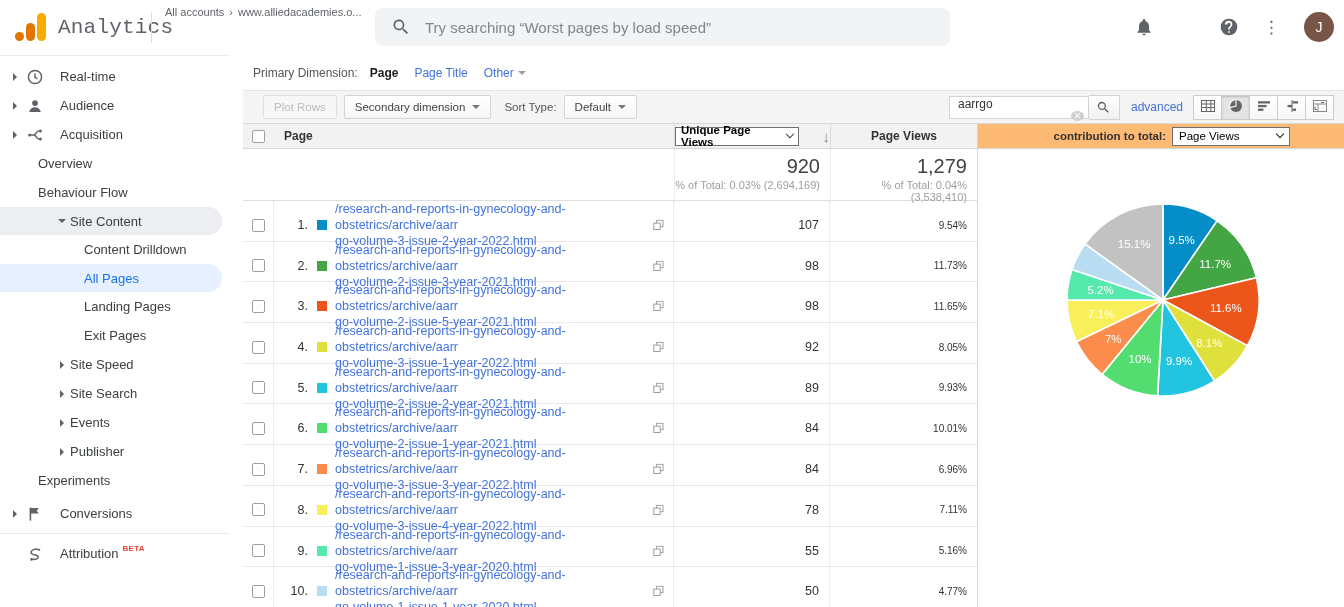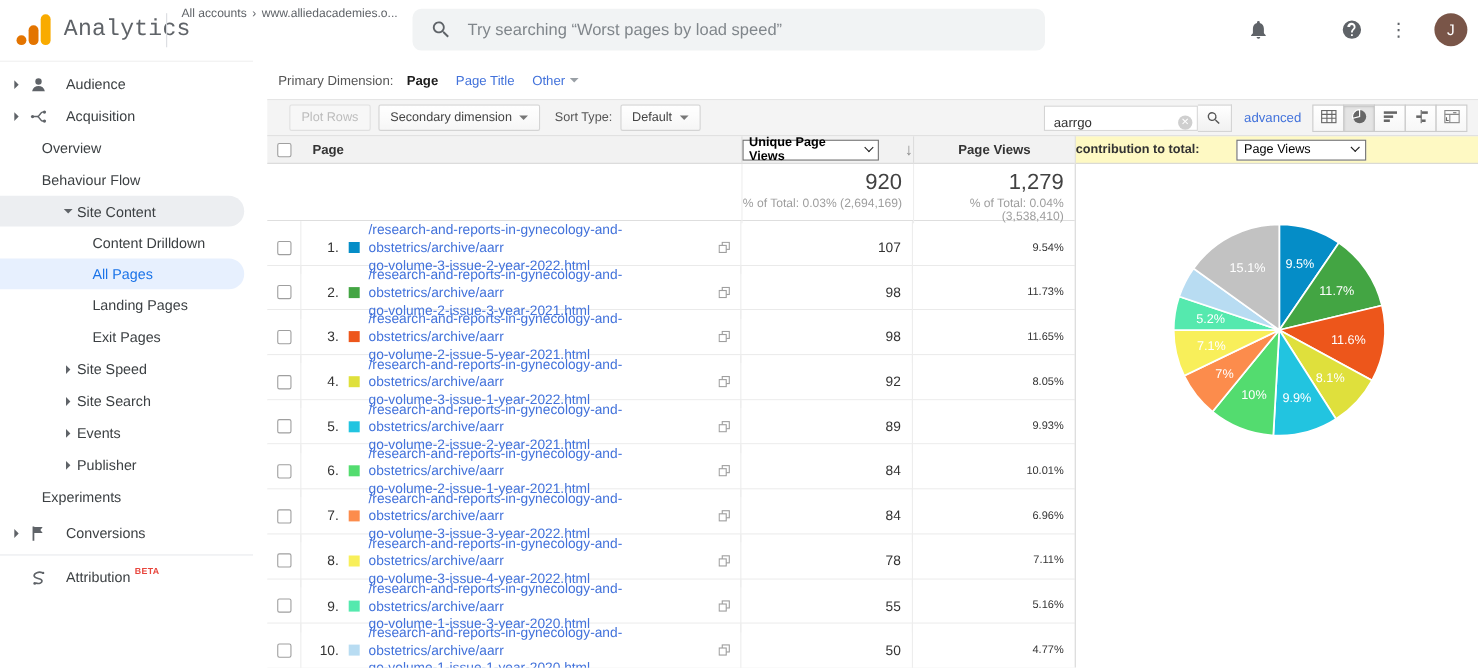--- a/index.html
+++ b/index.html
@@ -62,21 +62,21 @@
   .dim-link .tri { width:0;height:0;border-left:4px solid transparent;border-right:4px solid transparent;border-top:4px solid #9aa0a6; }
 
   .toolbar { height:34px; background:#f4f4f4; border-top:1px solid #e5e5e5; border-bottom:1px solid #d9d9d9;
              display:flex; align-items:center; padding:0 8px 0 20px; gap:7px; }
   .btn { height:24px; background:linear-gradient(#ffffff,#f6f6f6); border:1px solid #d4d4d4; border-radius:2px;
          font-size:11.5px; color:#444; padding:0 10px; display:flex; align-items:center; gap:7px; cursor:pointer; }
   .btn .tri { width:0;height:0;border-left:4px solid transparent;border-right:4px solid transparent;border-top:4px solid #777; }
   .btn.disabled { color:#bcbcbc; border-color:#e0e0e0; background:#f7f7f7; cursor:default; }
   .sort-label { font-size:11.5px; color:#555; margin-left:6px; }
   .tb-right { margin-left:auto; display:flex; align-items:center; }
-  .search-box { width:140px; height:23px; border:1px solid #d4d4d4; background:#fff; display:flex; align-items:flex-end; padding:0 4px 0 8px; }
+  .search-box { width:140px; height:23px; border:1px solid #d4d4d4; background:#fff; display:flex; align-items:flex-start; padding:0 4px 0 8px;flex-direction:column; }
   .search-box input { width:100px; border:none; outline:none; font-size:12px; color:#333; font-family:"Liberation Sans", sans-serif; }
   .clear-icon { margin-left:auto; width:13px; height:13px; border-radius:50%; background:#cfcfcf; color:#fff; font-size:9px;
                 display:flex; align-items:center; justify-content:center; cursor:pointer; }
   .search-btn { width:31px; height:25px; border:1px solid #d4d4d4; border-left:none; background:linear-gradient(#fff,#f1f1f1);
                 display:flex; align-items:center; justify-content:center; cursor:pointer; }
   .advanced { color:#4272db; font-size:12px; margin:0 11px; cursor:pointer; }
   .viewgroup { display:flex; margin-right:2px; }
   .viewbtn { width:29px; height:25px; border:1px solid #ccc; margin-left:-1px; background:linear-gradient(#fff,#f7f7f7);
              display:flex; align-items:center; justify-content:center; cursor:pointer; }
   .viewbtn.active { background:#e4e4e4; box-shadow:inset 0 1px 2px rgba(0,0,0,.18); }
@@ -106,22 +106,22 @@
   .checkbox { width:13px; height:13px; border:1px solid #9f9f9f; border-radius:2px; background:#fff; cursor:pointer; }
   .cell-page { padding-left:12px; position:relative; border-right:1px solid #ededed; }
   .rank { width:22px; text-align:right; font-size:12.5px; color:#333; margin-right:9px; flex:none; }
   .swatch { width:10px; height:10px; margin-right:8px; flex:none; }
   .urllink { font-size:12.5px; color:#4272db; line-height:1.28; cursor:pointer; }
   .popup-icon { position:absolute; right:9px; top:50%; transform:translateY(-50%); display:flex; }
   .cell-upv { justify-content:flex-end; padding-right:10px; font-size:12.5px; color:#333; border-right:1px solid #ededed; }
   .cell-pv  { justify-content:flex-end; padding-right:10px; font-size:10px; color:#333; }
 
   .chart-area { flex:1; border-left:1px solid #d6d6d6; display:flex; flex-direction:column; }
-  .chart-head { height:25px; background:#fef9c3; border-bottom:1px solid #d6d6d6; display:flex; align-items:center;
-                justify-content:space-between; padding-right:102px; gap:6px; }
+  .chart-head { height:25px; background:#fdba74; border-bottom:1px solid #d6d6d6; display:flex; align-items:center;
+                justify-content:flex-end; padding-right:54px; gap:6px; }
   .ch-label { font-size:11.5px; font-weight:bold; color:#333; }
   .ch-select { width:118px; height:19px; background:#fff; border:1px solid #707070; display:flex; align-items:center;
                padding:0 6px; font-size:11.5px; color:#000; cursor:pointer; }
   .ch-select .chev { margin-left:auto; }
   .chart-body { position:relative; flex:1; }
   .chart-body svg { position:absolute; left:0; top:0; }
 </style>
 </head>
 <body>
 
@@ -168,20 +168,32 @@
         <svg width="20" height="20" viewBox="0 0 24 24">
             <path fill="#5f6368" d="M12 2a10 10 0 1 0 0 20 10 10 0 0 0 0-20zm1 17h-2v-2h2v2zm2.1-7.7l-.9.9c-.7.7-1.2 1.3-1.2 2.8h-2v-.5c0-1.1.5-2.1 1.2-2.8l1.2-1.2c.4-.4.6-.9.6-1.5a2 2 0 1 0-4 0H7a4 4 0 1 1 9 0c0 .9-.4 1.7-.9 2.3z"></path>
           </svg>
       </span>
       <span class="kebab">⋮</span>
       <span class="avatar">J</span>
     </div>
   </header>
 
   <aside class="sidebar" id="sidebar">
+      <div class="side-item lvl0">
+        <span class="arrow">
+          <span class="tri-r"></span>
+        </span>
+        <span class="sicon">
+          <svg width="18" height="18" viewBox="0 0 18 18" fill="none" stroke="#5f6368" stroke-width="1.5">
+            <circle cx="9" cy="9" r="6.6"></circle>
+            <path d="M9 5.6v3.7l2.4 1.4"></path>
+          </svg>
+        </span>
+        <span>Real-time</span>
+      </div>
       <div class="side-item lvl0">
         <span class="arrow">
           <span class="tri-r"></span>
         </span>
         <span class="sicon">
           <svg width="18" height="18" viewBox="0 0 18 18" fill="#5f6368">
             <circle cx="9" cy="6.1" r="2.9"></circle>
             <path d="M3.2 14.9c.6-3.1 3-4.7 5.8-4.7s5.2 1.6 5.8 4.7z"></path>
           </svg>
         </span>

